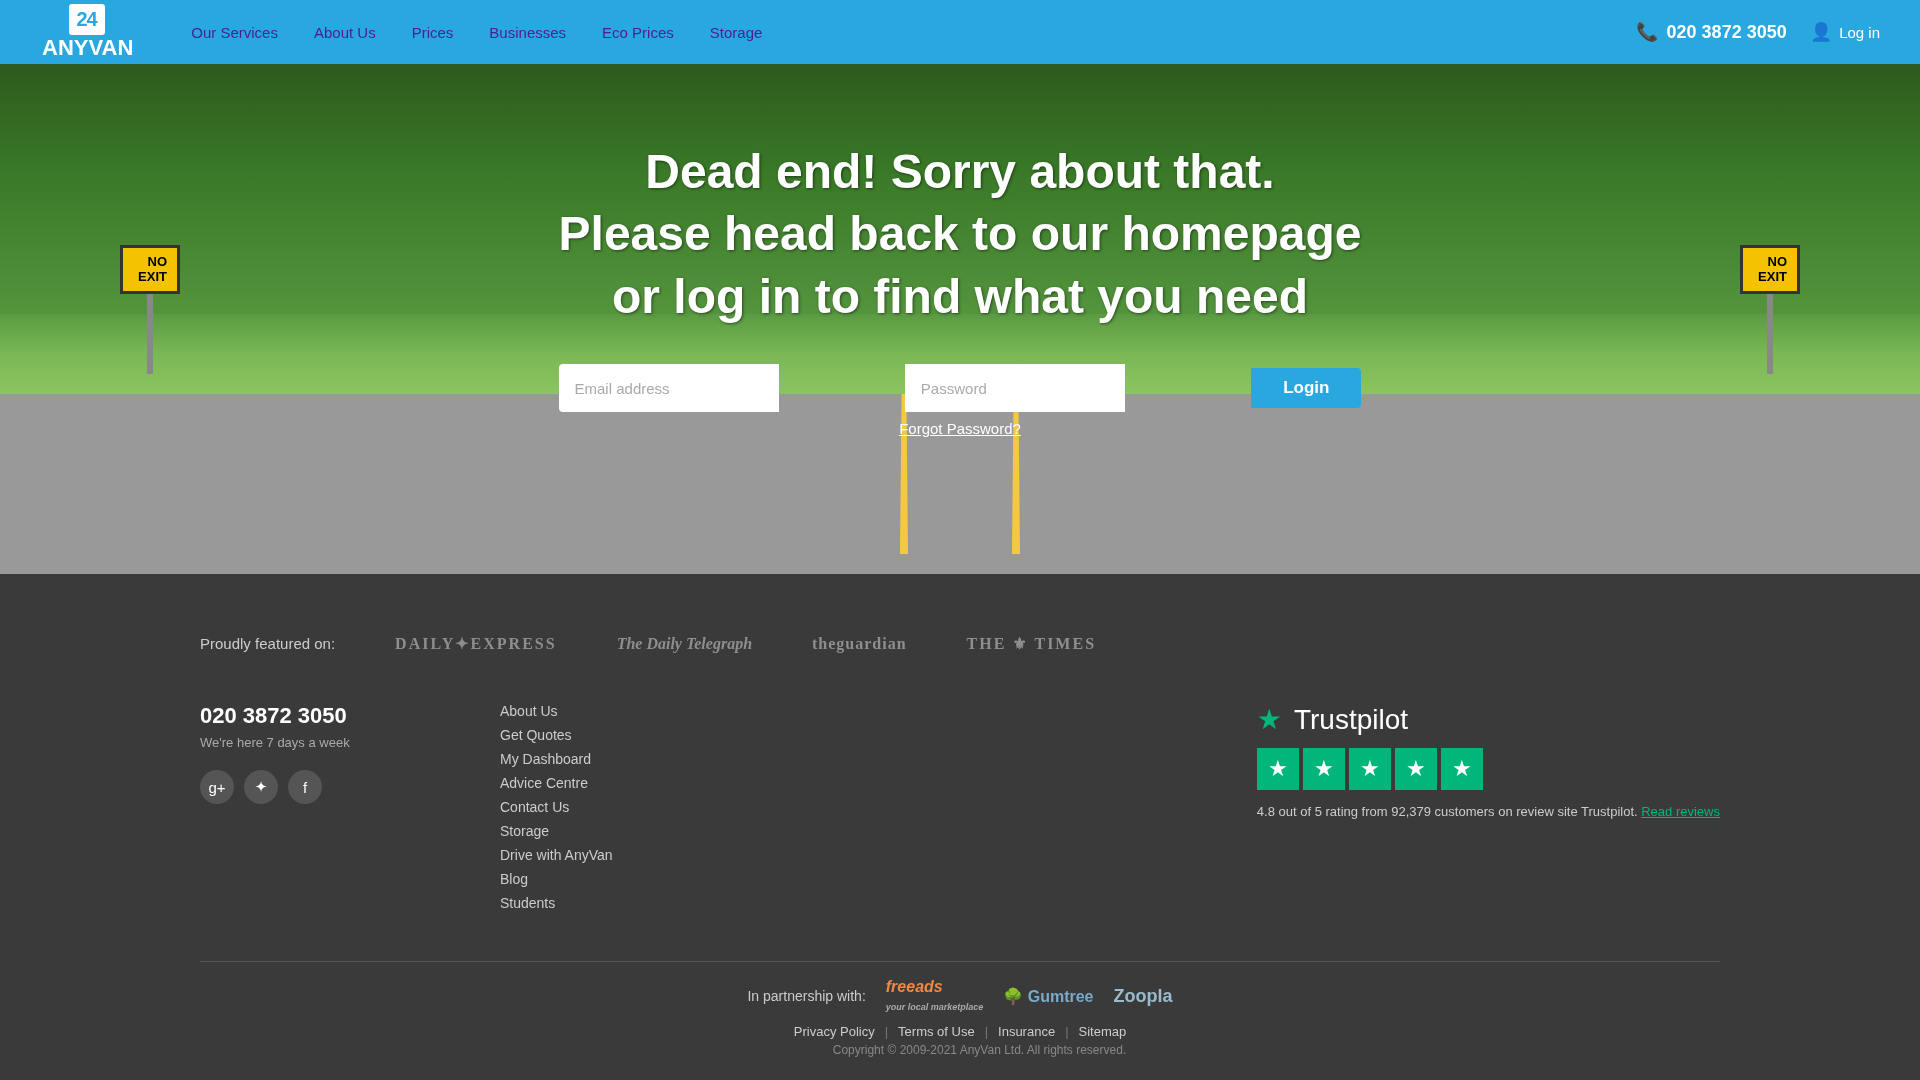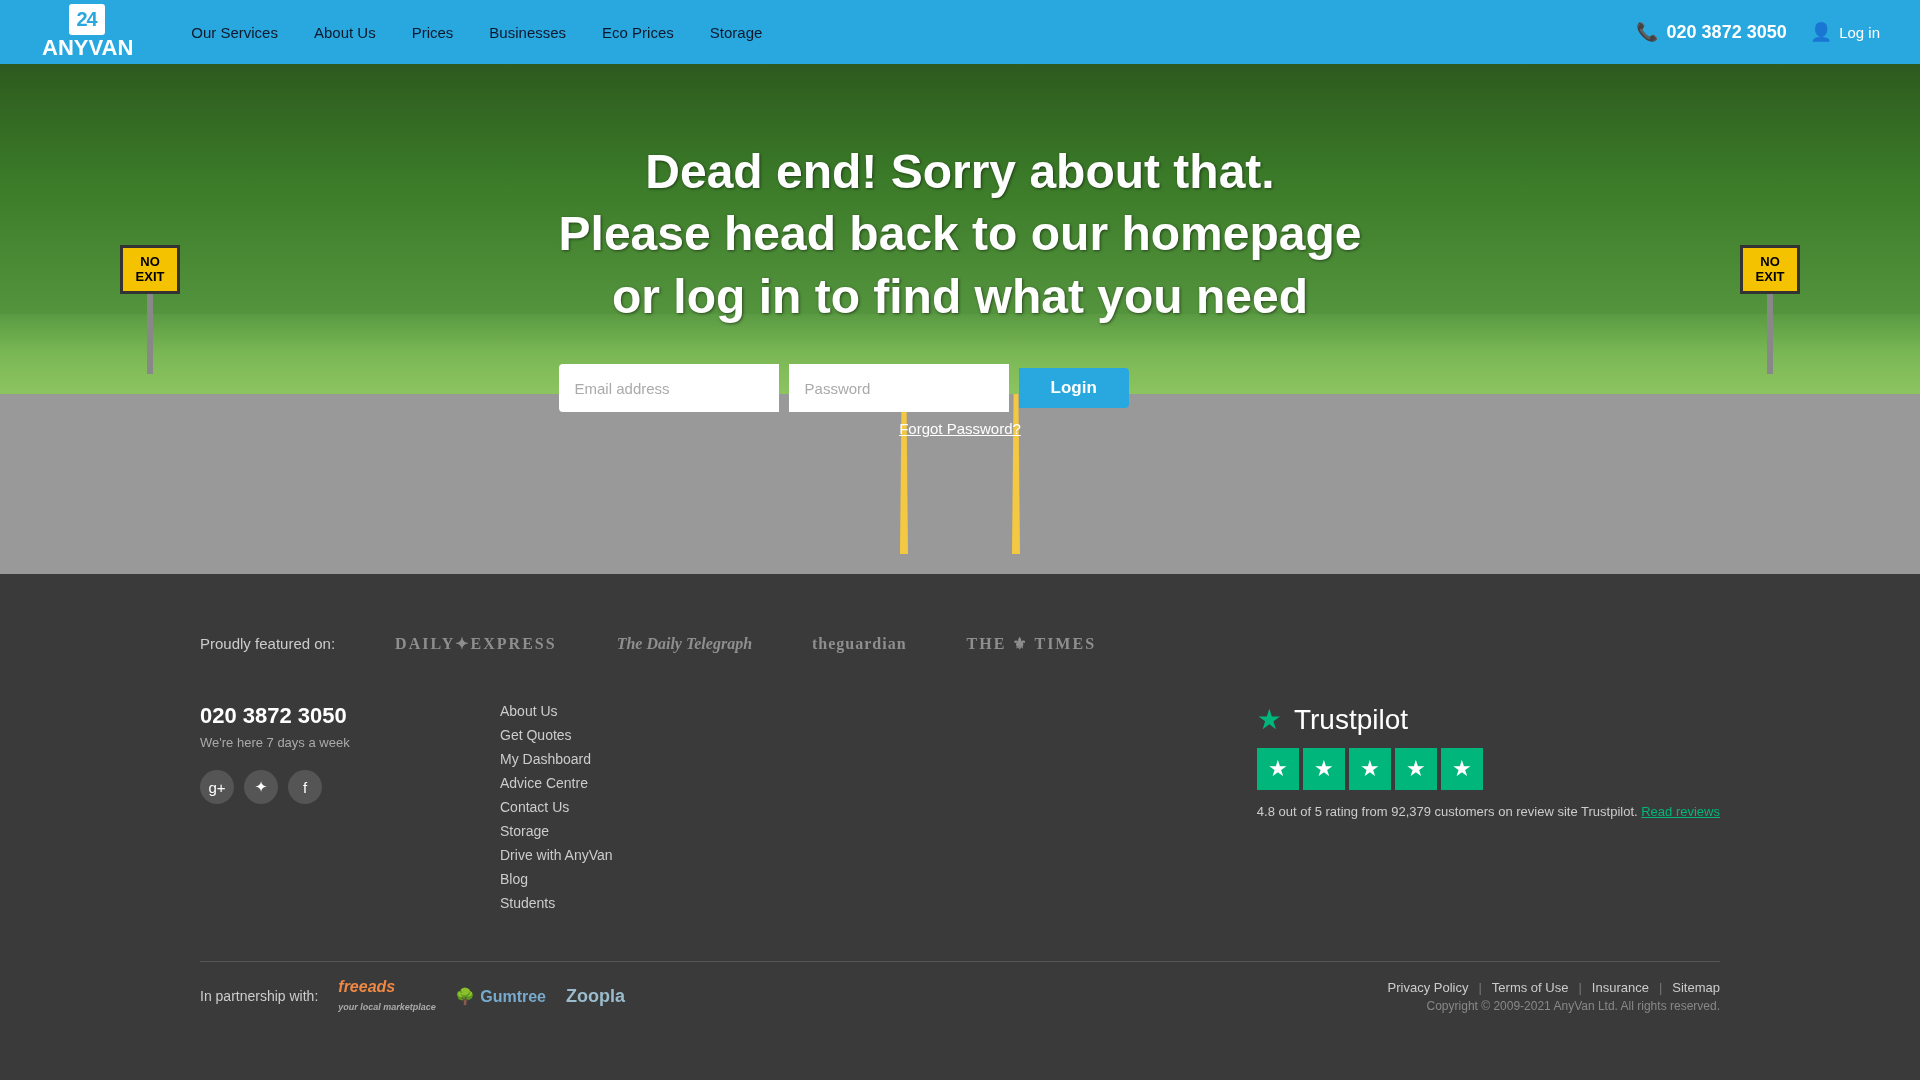--- a/index.html
+++ b/index.html
@@ -36,21 +36,21 @@
       font-size: 22px;
       margin-left: 2px;
     }
     .header-nav {
       display: flex;
       align-items: center;
       gap: 0;
       flex: 1;
     }
     .nav-item {
-      color: #0f172a;
+      color: #4c1d95;
       text-decoration: none;
       font-size: 15px;
       font-weight: 500;
       padding: 0 18px;
       height: 48px;
       display: flex;
       align-items: center;
       cursor: pointer;
     }
     .header-right {
@@ -149,21 +149,21 @@
       flex-direction: column;
       align-items: center;
     }
     .sign-board {
       background: #f5c200;
       border: 3px solid #333;
       color: #000;
       font-weight: 900;
       font-size: 13px;
       padding: 6px 10px;
-      text-align: center;
+      text-align: right;
       line-height: 1.2;
       width: 60px;
     }
     .sign-post {
       width: 6px;
       height: 80px;
       background: #888;
     }
 
     
@@ -178,22 +178,22 @@
       color: white;
       font-size: 48px;
       font-weight: 900;
       text-shadow: 1px 1px 3px rgba(0,0,0,0.5);
       line-height: 1.3;
       margin-bottom: 36px;
     }
     .login-form {
       display: flex;
       align-items: center;
-      justify-content: flex-start;
-      gap: 9px;
+      justify-content: space-between;
+      gap: 0;
       margin-bottom: 8px;
     }
     .login-input {
       height: 48px;
       padding: 0 16px;
       font-size: 15px;
       border: none;
       outline: none;
       background: white;
       color: #333;
@@ -347,20 +347,21 @@
       border-top: 1px solid #555;
       margin: 20px 200px 0 200px;
     }
     .footer-bottom {
       display: flex;
       align-items: center;
       justify-content: space-between;
       padding: 16px 200px;
       flex-wrap: wrap;
       gap: 10px;
+      flex-direction: column;
     }
     .partner-area {
       display: flex;
       align-items: center;
       gap: 20px;
     }
     .partner-label {
       color: #ccc;
       font-size: 14px;
     }

